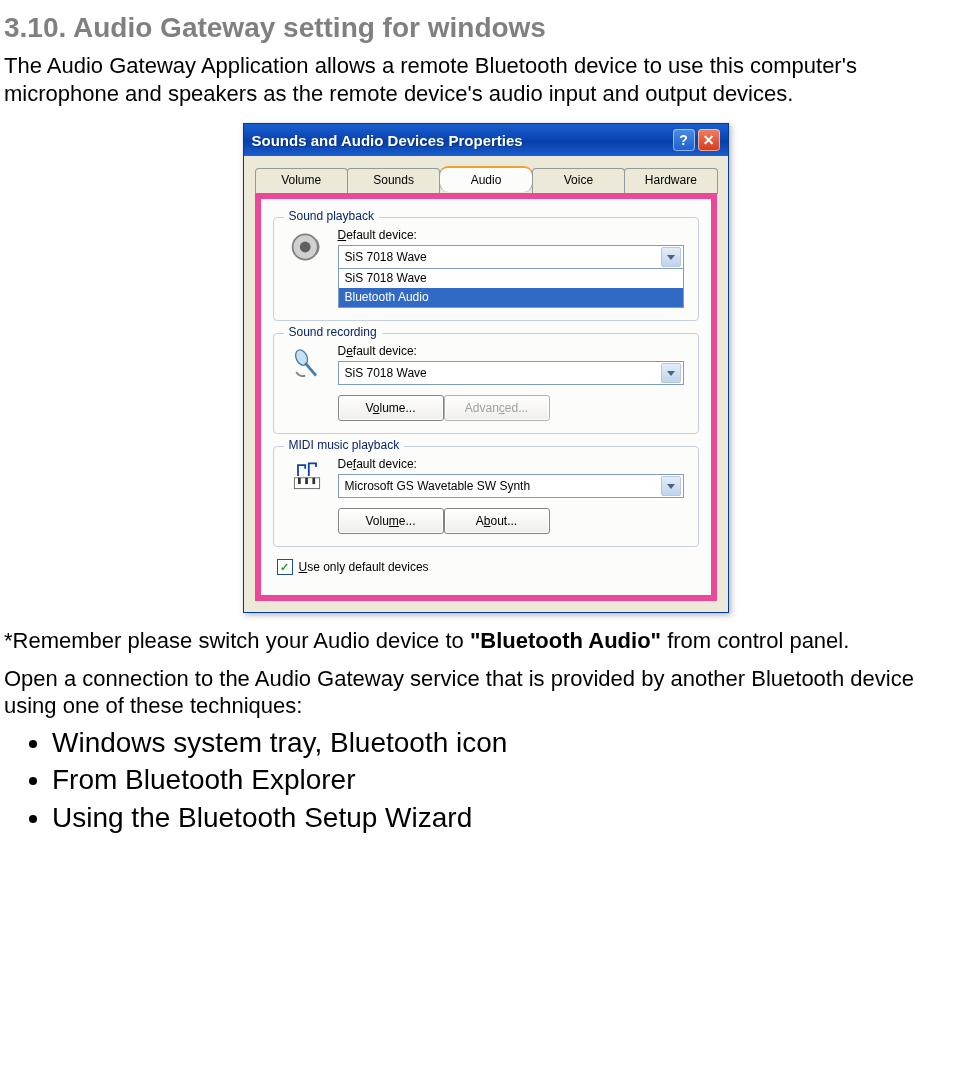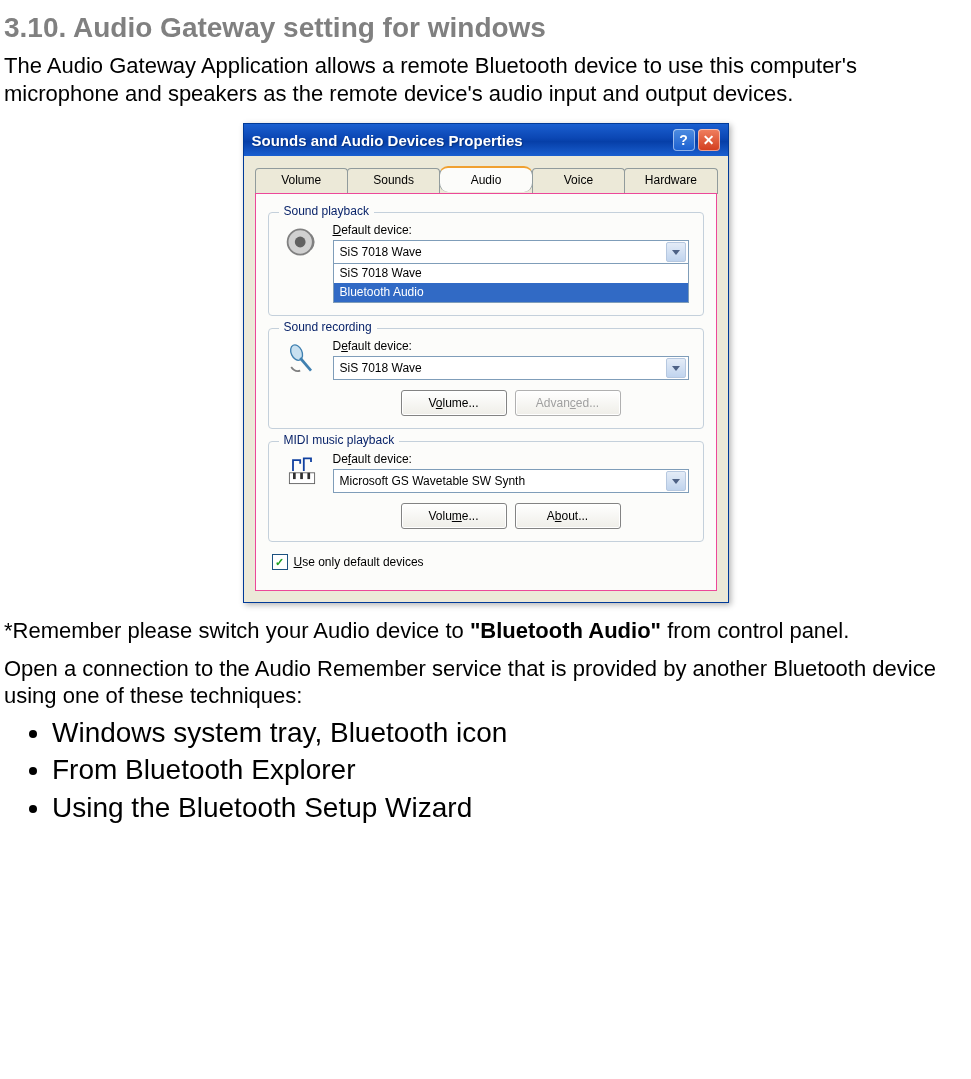--- a/index.html
+++ b/index.html
@@ -100,21 +100,21 @@
     border-top: 2px solid #f0a030;
     font-weight: normal;
     z-index: 2;
     top: -1px;
     padding-top: 5px;
     padding-bottom: 5px;
     border-radius: 9px;
   }
   .tab-panel {
     background: #fcfcfa;
-    border: 1px solid #ec4899;
+    border: 6px solid #ec4899;
     margin: 0 8px;
     padding: 12px 12px 16px 12px;
     position: relative;
     z-index: 1;
   }
 
   .groupbox {
     border: 1px solid #c4d0db;
     border-radius: 4px;
     margin: 6px 0 12px 0;
@@ -179,22 +179,21 @@
     font-size: 12px;
     line-height: 17px;
   }
   .dd-item.selected {
     background: #316ac5;
     color: #ffffff;
   }
 
   .btn-row {
     display: flex;
-    justify-content: center;
-    gap: 8px;
+    justify-content: flex-start;
     margin-top: 10px;
   }
   .xp-btn {
     min-width: 104px;
     height: 24px;
     border: 1px solid #838383;
     border-radius: 3px;
     background: linear-gradient(to bottom,#ffffff,#efeee8);
     font-size: 12px;
     display: flex; align-items: center; justify-content: center;
@@ -335,19 +334,19 @@
         <span><span></span><span class="underline-letter">U</span><span>se only default devices</span></span>
       </div>
 
     </div>
   </div>
 </div>
 
 <p class="doc-remember">
   <span>*Remember please switch your Audio device to </span><span class="bold">"Bluetooth Audio"</span><span> from control panel.</span>
 </p>
-<p class="doc-remember">Open a connection to the Audio Remember service that is provided by another Bluetooth device using one of these techniques:</p>
+<p class="doc-remember">Open a connection to the Audio Gateway service that is provided by another Bluetooth device using one of these techniques:</p>
 
 <ul class="doc-list">
   <li>Windows system tray, Bluetooth icon</li>
   <li>From Bluetooth Explorer</li>
   <li>Using the Bluetooth Setup Wizard</li>
 </ul>
 
 </body></html>

